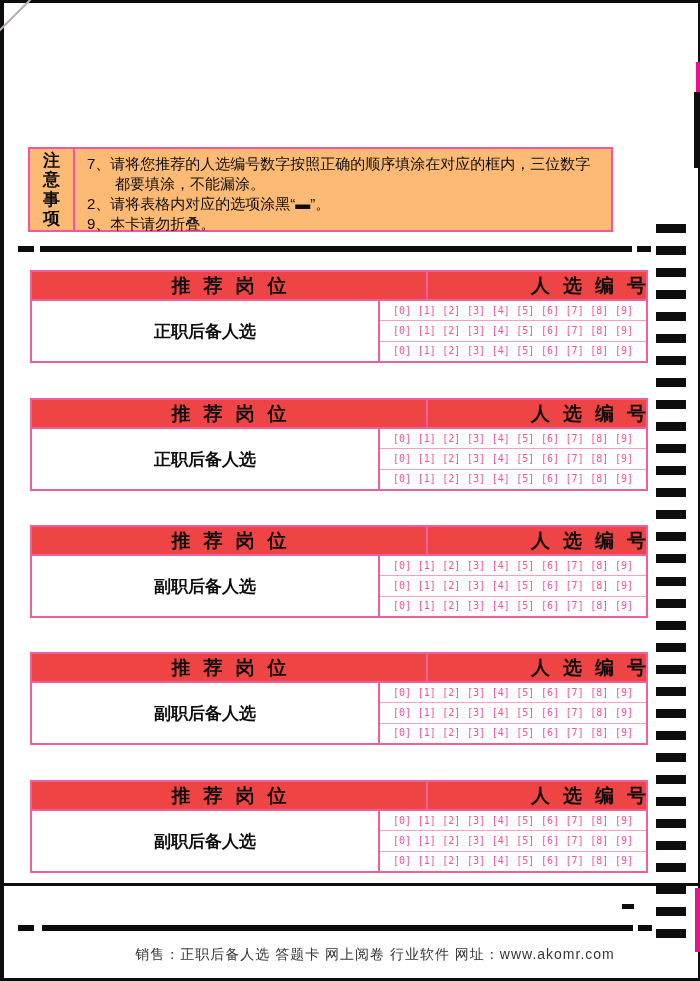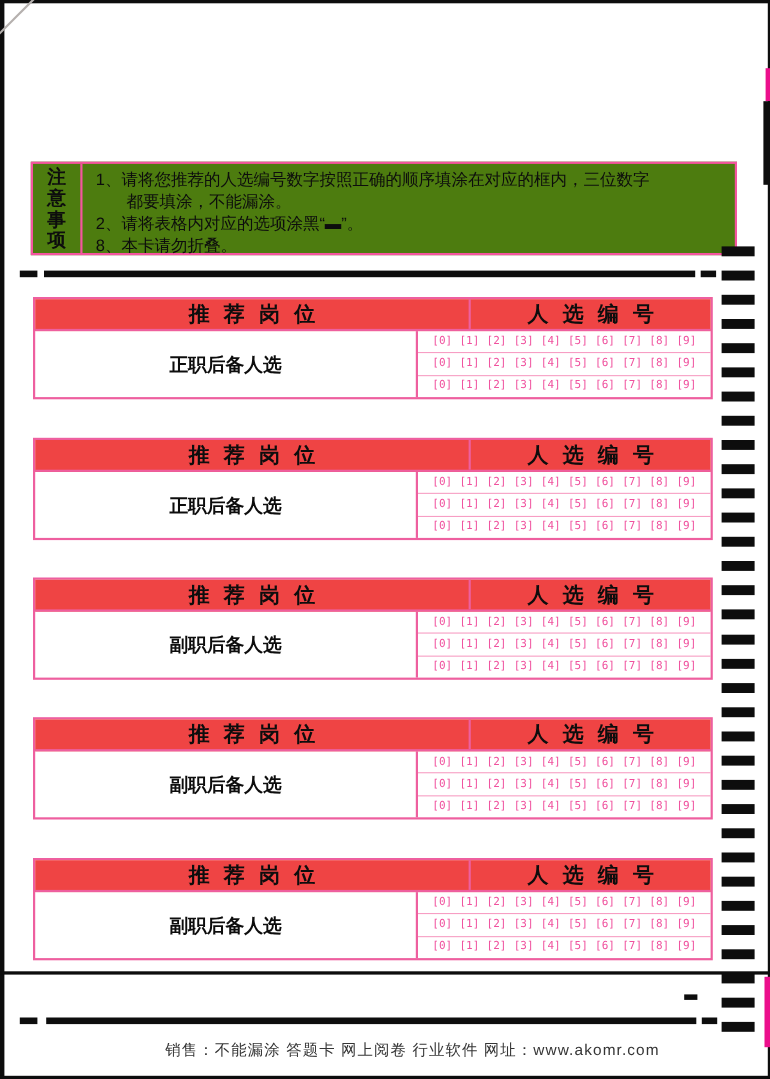--- a/index.html
+++ b/index.html
@@ -29,22 +29,22 @@
   .unit-row { position:absolute; left:40px; top:96px; width:614px; display:flex; align-items:flex-end; }
   .unit-row .lbl { font-size:19px; font-weight:bold; white-space:nowrap; line-height:26px; }
   .fill-line { border-bottom:2px solid #f4559f; height:24px; }
   .line-unit  { width:246px; margin-left:10px; margin-right:18px; }
   .line-year  { width:52px;  margin-left:6px; }
   .line-month { width:48px;  margin-left:14px; }
   .lbl-year  { margin-left:6px; }
   .lbl-month { margin-left:10px; }
 
   
-  .notice { position:absolute; left:28px; top:147px; width:642px; height:85px;
-            border:2px solid #f4559f; display:flex; background:#4d7c0f; }
+  .notice { position:absolute; left:28px; top:147px; width:585px; height:85px;
+            border:2px solid #f4559f; display:flex; background:#fdba74; }
   .notice-left { width:45px; border-right:2px solid #f4559f; display:flex;
                  align-items:center; justify-content:center; }
   .notice-side-label { width:20px; font-size:17px; font-weight:bold; line-height:19.5px;
                        text-align:center; word-break:break-all; }
   .notice-right { flex:1; padding:5px 10px 4px 12px; font-size:15px; line-height:20px; }
   .notice-item { padding-left:28px; text-indent:-28px; white-space:pre-line; }
 
   
   .sync { position:absolute; background:#0d0d0d; }
   .s-dash1a { left:18px;  top:246px; width:16px;  height:6px; }
@@ -55,21 +55,21 @@
   .s-bar2   { left:42px;  top:925px; width:591px; height:6px; }
   .s-dash2b { left:638px; top:925px; width:14px;  height:6px; }
 
   
   .rec-table { position:absolute; left:30px; width:618px; height:93px;
                border:2px solid #ee5f9f; background:#fff; display:flex; flex-direction:column; }
   .t1{top:270px} .t2{top:398px} .t3{top:525px} .t4{top:652px} .t5{top:780px}
   .t-header { display:flex; height:29px; background:#ef4444; border-bottom:2px solid #ee5f9f; }
   .th-left  { width:396px; border-right:2px solid #ee5f9f; display:flex;
               align-items:center; justify-content:center; }
-  .th-right { flex:1; display:flex; align-items:center; justify-content:center; }
+  .th-right { flex:1; display:flex; align-items:center; justify-content:flex-end; }
   .th-text  { font-size:19px; font-weight:bold; letter-spacing:13px; margin-right:-13px; white-space:nowrap; }
   .t-body   { flex:1; display:flex; }
   .td-left  { width:348px; border-right:2px solid #ee5f9f; display:flex;
               align-items:center; justify-content:center; font-size:17px; font-weight:bold; }
   .td-right { flex:1; display:flex; flex-direction:column; }
   .bubble-row { flex:1; display:flex; align-items:center; justify-content:space-between;
                 padding:0 13px; border-bottom:1px solid #f79ec4; }
   .bubble-row:last-child { border-bottom:none; }
   .bubble { font-family:"DejaVu Sans Mono", monospace; font-size:10px; color:#f0519e; line-height:1; }
 
@@ -98,24 +98,24 @@
   <div class="strip-black-top"></div>
   <div class="strip-magenta-bottom"></div>
 
 
 
   <div class="notice">
     <div class="notice-left">
       <div class="notice-side-label">注意事项</div>
     </div>
     <div class="notice-right">
-      <div class="notice-item">1、请将您推荐的人选编号数字按照正确的顺序填涂在对应的框内，三位数字
+      <div class="notice-item">7、请将您推荐的人选编号数字按照正确的顺序填涂在对应的框内，三位数字
 都要填涂，不能漏涂。</div>
       <div class="notice-item">2、请将表格内对应的选项涂黑“▬”。</div>
-      <div class="notice-item">8、本卡请勿折叠。</div>
+      <div class="notice-item">9、本卡请勿折叠。</div>
     </div>
   </div>
 
   <div class="sync s-dash1a"></div>
   <div class="sync s-bar1"></div>
   <div class="sync s-dash1b"></div>
   <div class="sync s-lone"></div>
   <div class="sync s-dash2a"></div>
   <div class="sync s-bar2"></div>
   <div class="sync s-dash2b"></div>
@@ -409,15 +409,15 @@
       <div class="tmark"></div>
       <div class="tmark"></div>
       <div class="tmark"></div>
       <div class="tmark"></div>
       <div class="tmark"></div>
       <div class="tmark"></div>
       <div class="tmark"></div>
       <div class="tmark"></div>
     </div>
 
-  <div class="footer">销售：不能漏涂 答题卡 网上阅卷 行业软件 网址：www.akomr.com</div>
+  <div class="footer">销售：正职后备人选 答题卡 网上阅卷 行业软件 网址：www.akomr.com</div>
 
 </div>
 
 </body></html>

